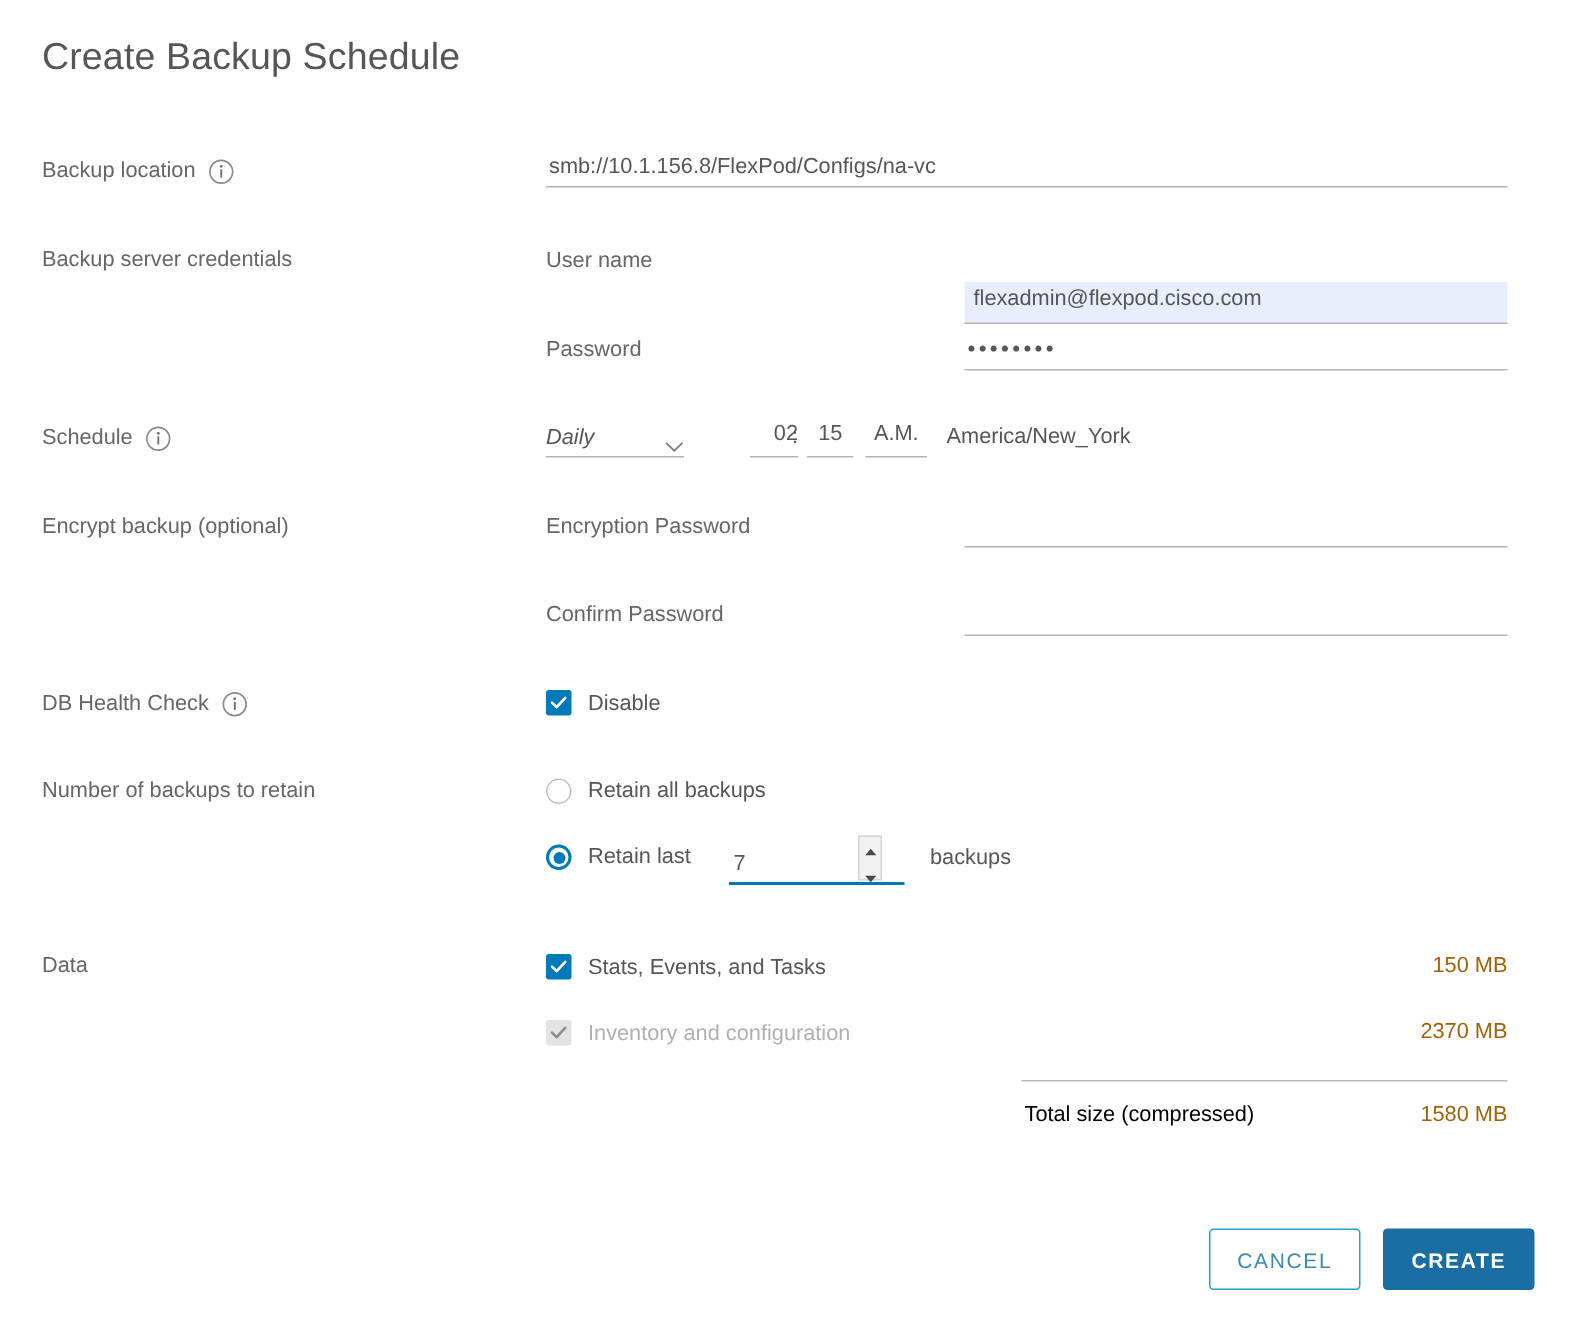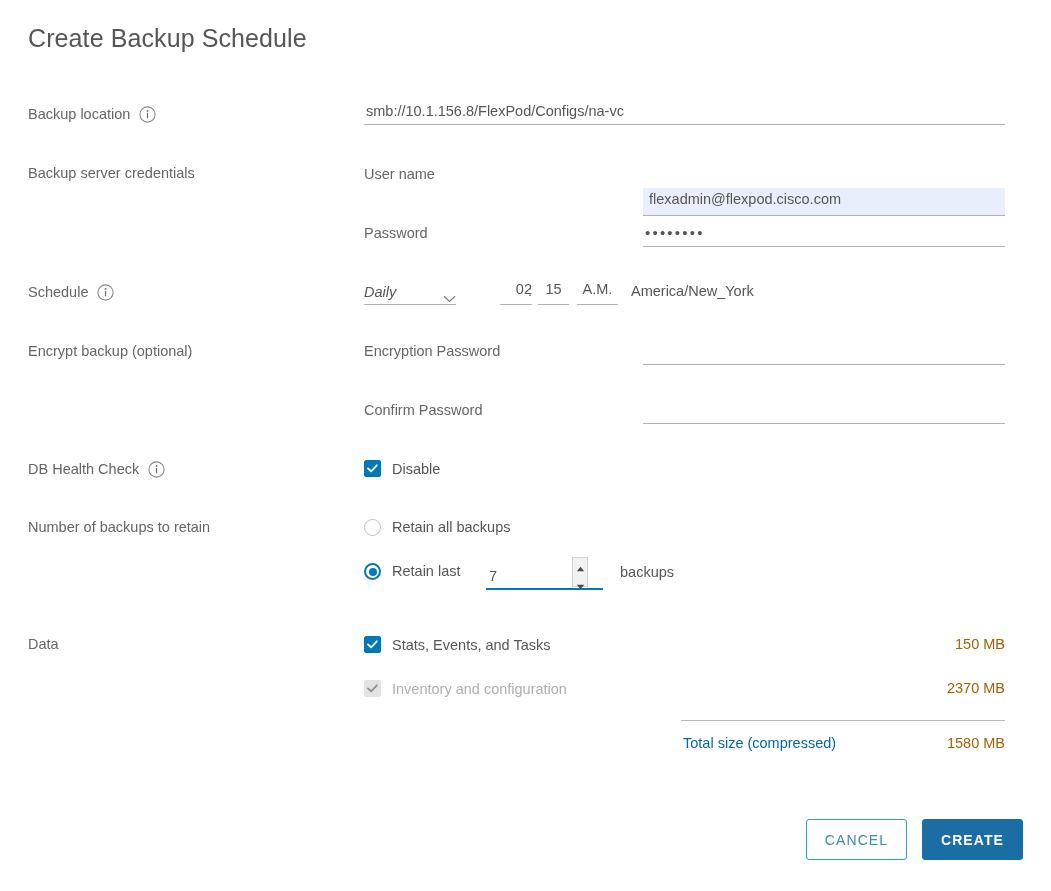--- a/index.html
+++ b/index.html
@@ -250,21 +250,21 @@
     white-space: nowrap;
   }
   .divider {
     position: absolute;
     height: 1px;
     background: #b8b8b8;
   }
   .total-label {
     position: absolute;
     font-size: 14.5px;
-    color: #0369a1;
+    color: #000000;
     white-space: nowrap;
   }
 
   
   .btn {
     position: absolute;
     font-family: "Liberation Sans", sans-serif;
     font-size: 14px;
     letter-spacing: 1.1px;
     border-radius: 3px;

